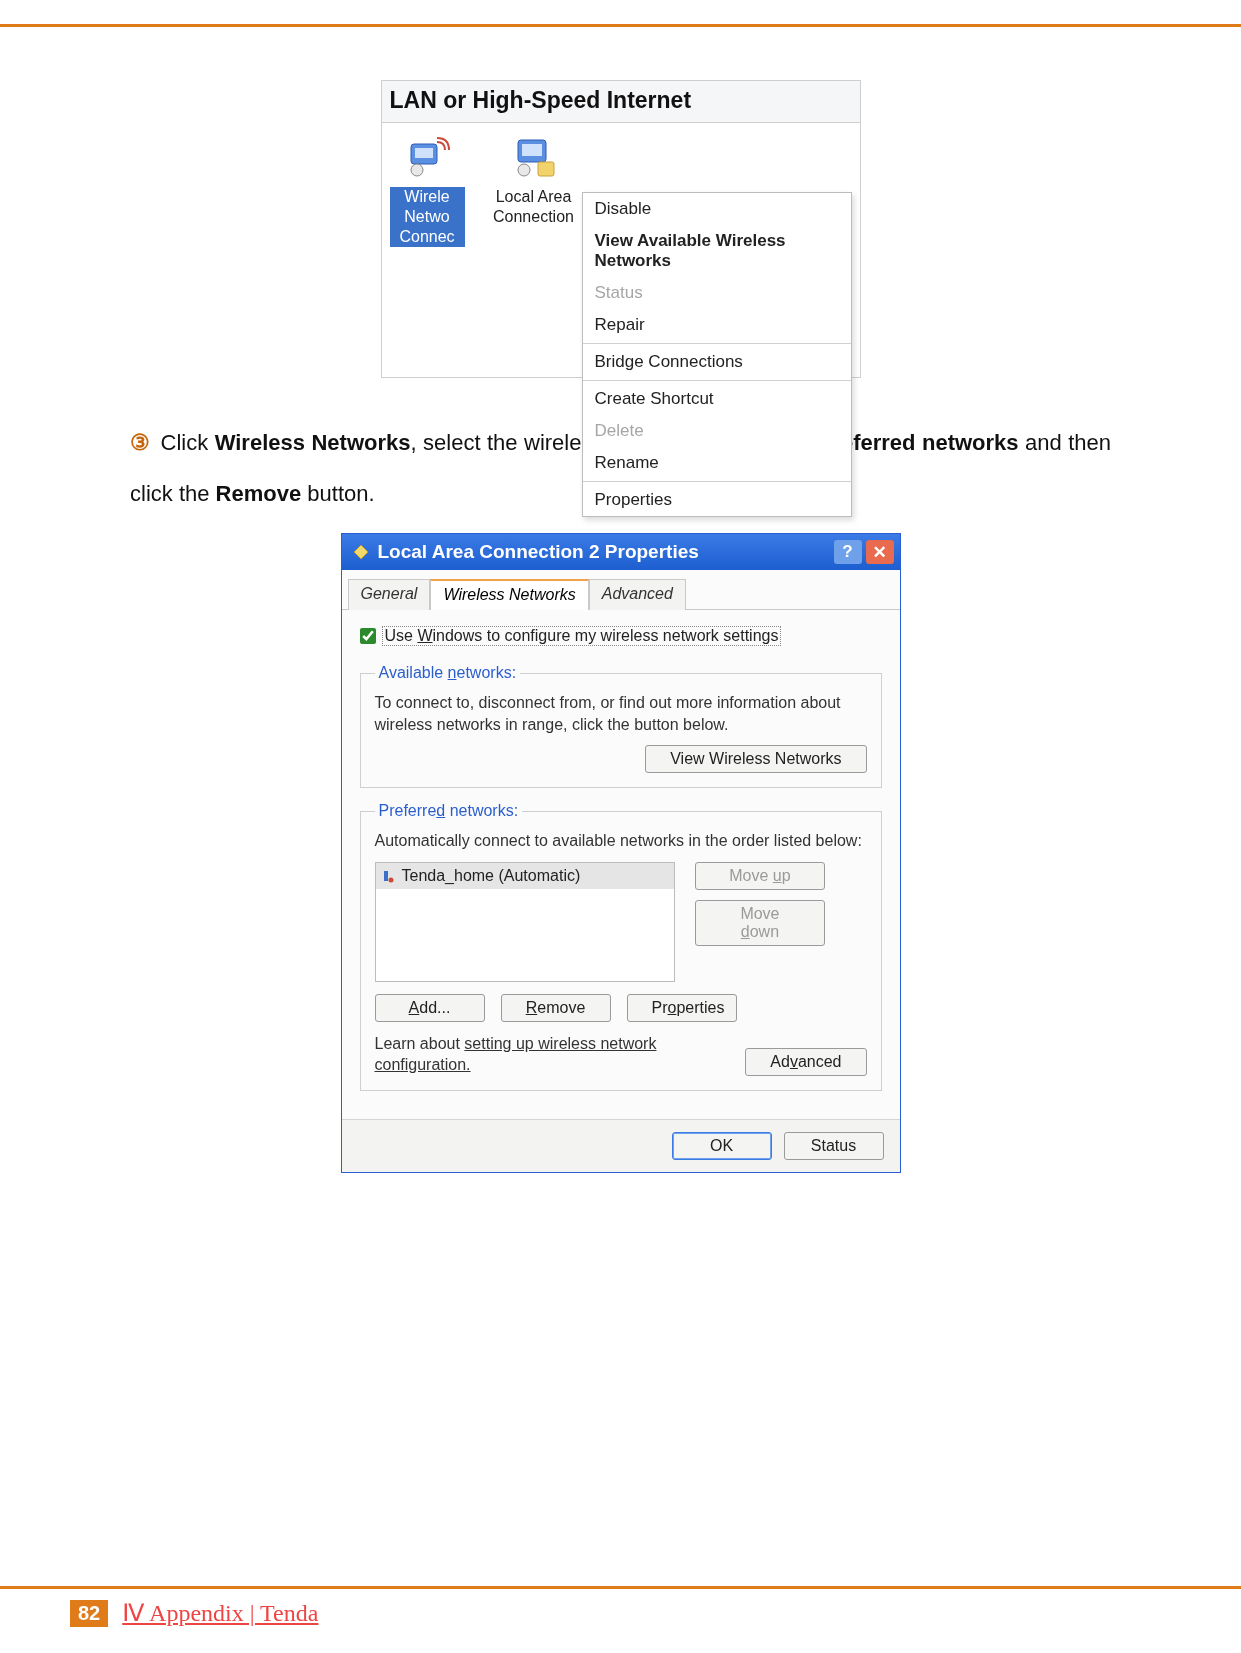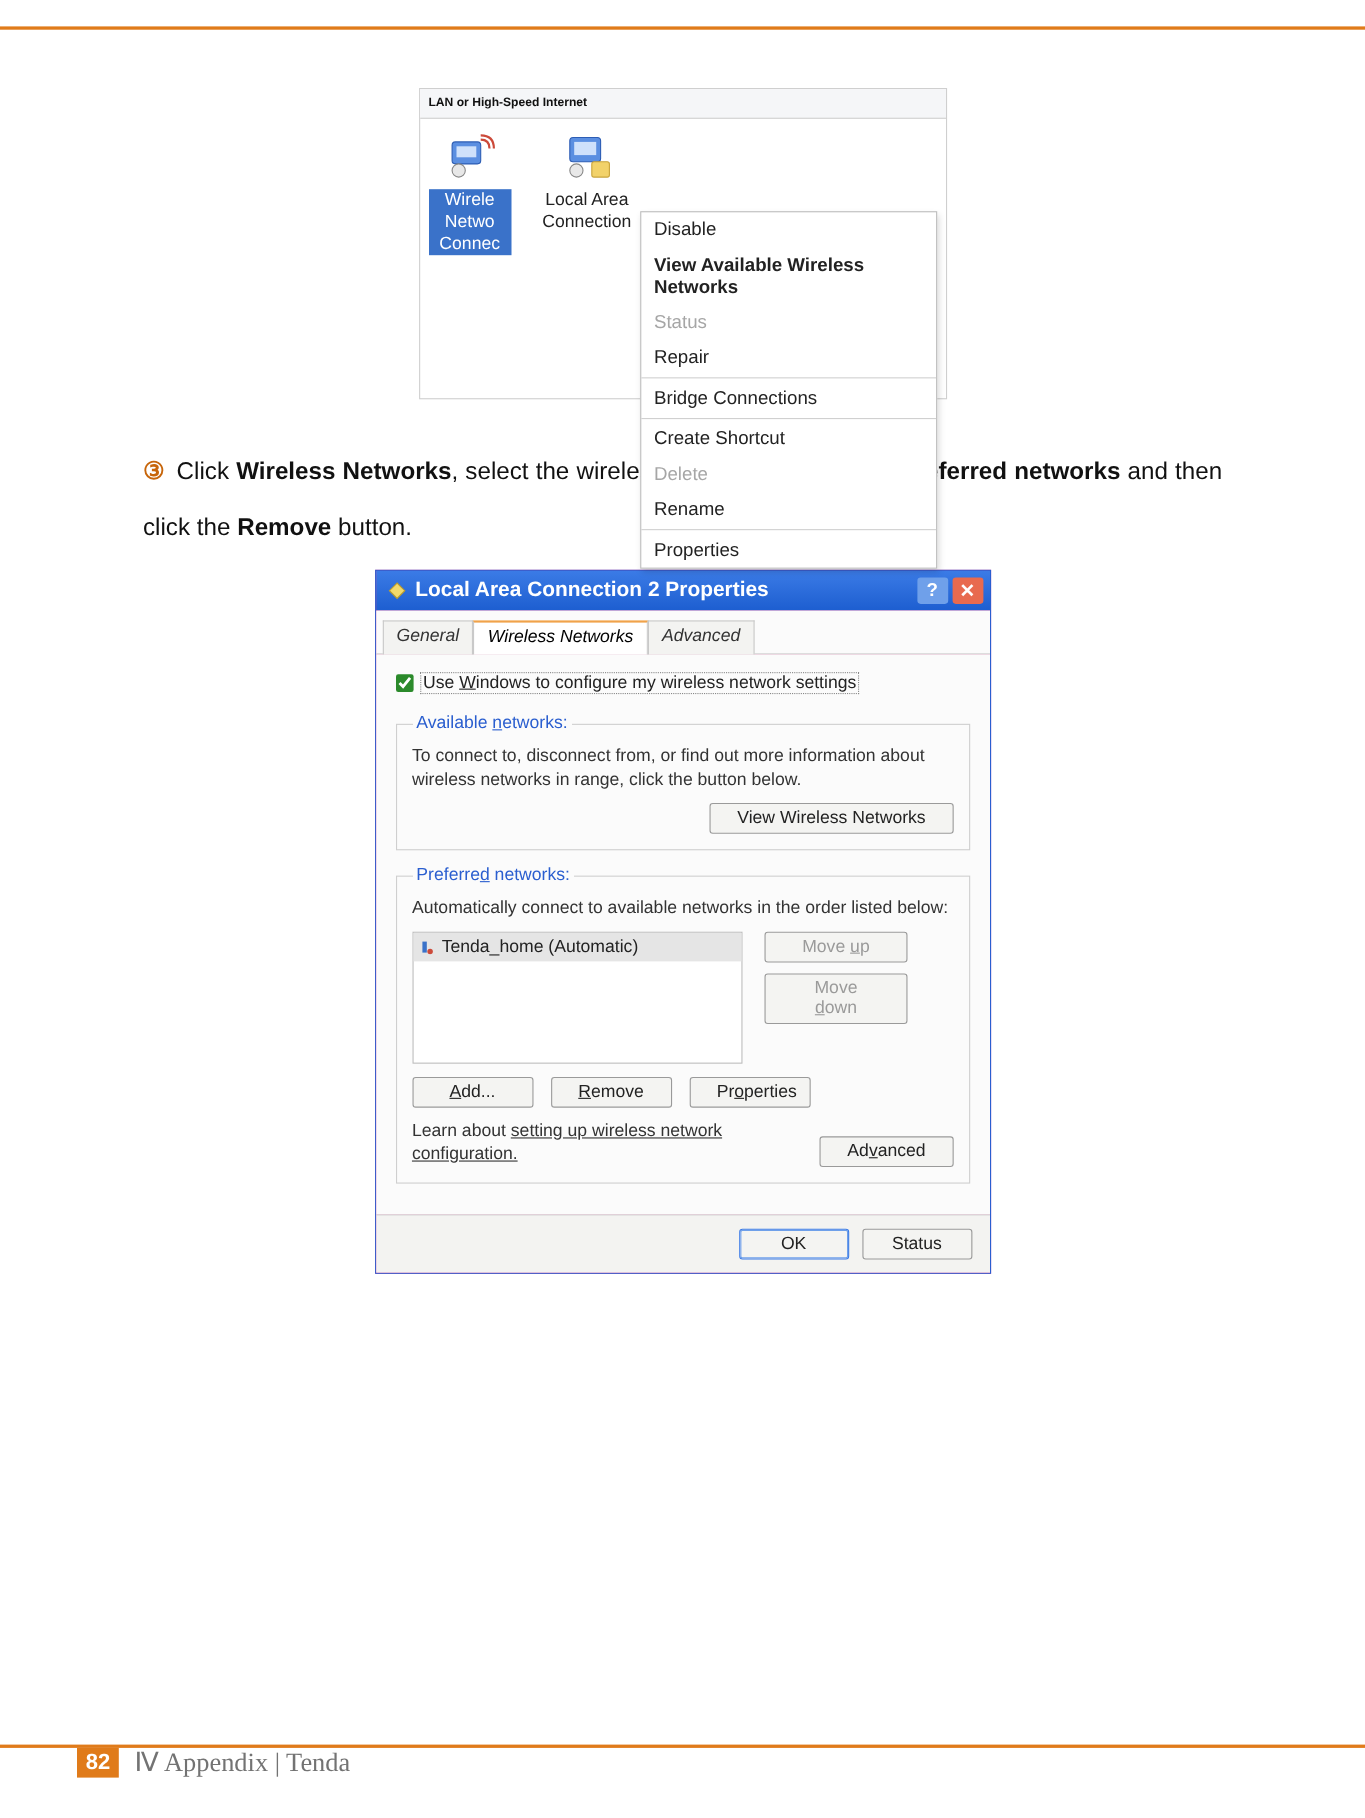--- a/index.html
+++ b/index.html
@@ -25,21 +25,21 @@
   .shot1 {
     width: 480px;
     margin: 50px auto 40px;
     border: 1px solid #cfcfcf;
     background: #fff;
     position: relative;
   }
   .shot1-header {
     background: #f5f6f8;
     font-weight: bold;
-    font-size: 11px;
+    font-size: 23px;
     padding: 6px 8px 8px 8px;
     border-bottom: 1px solid #cfcfcf;
     color: #111;
   }
   .shot1-body {
     display: flex;
     padding: 10px 8px 130px 8px;
     gap: 14px;
   }
   .net-icon-block { text-align: center; width: 110px; font-size: 16px; color: #222; }
@@ -192,30 +192,30 @@
     background: #f3f3f1;
   }
   .dlg-footer .xp-btn { width: 100px; text-align: center; }
   .ok-btn { border: 1px solid #3b7be6; box-shadow: 0 0 0 1px #6fa0ea inset; }
 
   
   .page-footer-rule {
     position: absolute; left: 0; bottom: 64px; width: 100%; height: 3px; background: #e07b1a;
   }
   .page-footer {
-    position: absolute; left: 70px; bottom: 36px;
+    position: absolute; left: 70px; bottom: 26px;
     display: flex; align-items: center; gap: 14px;
   }
   .pnum {
     background: #e07b1a; color: #fff; font-weight: bold;
     font-size: 20px; padding: 2px 8px;
   }
   .ftxt {
     font-family: "Comic Sans MS", cursive;
-    color: #737373; font-size: 24px;
+    color: #ef4444; font-size: 24px; text-decoration: underline;
   }
 </style>
 </head>
 <body>
 
 <div class="top-rule"></div>
 
 <div class="content">
 
   <div class="shot1">

